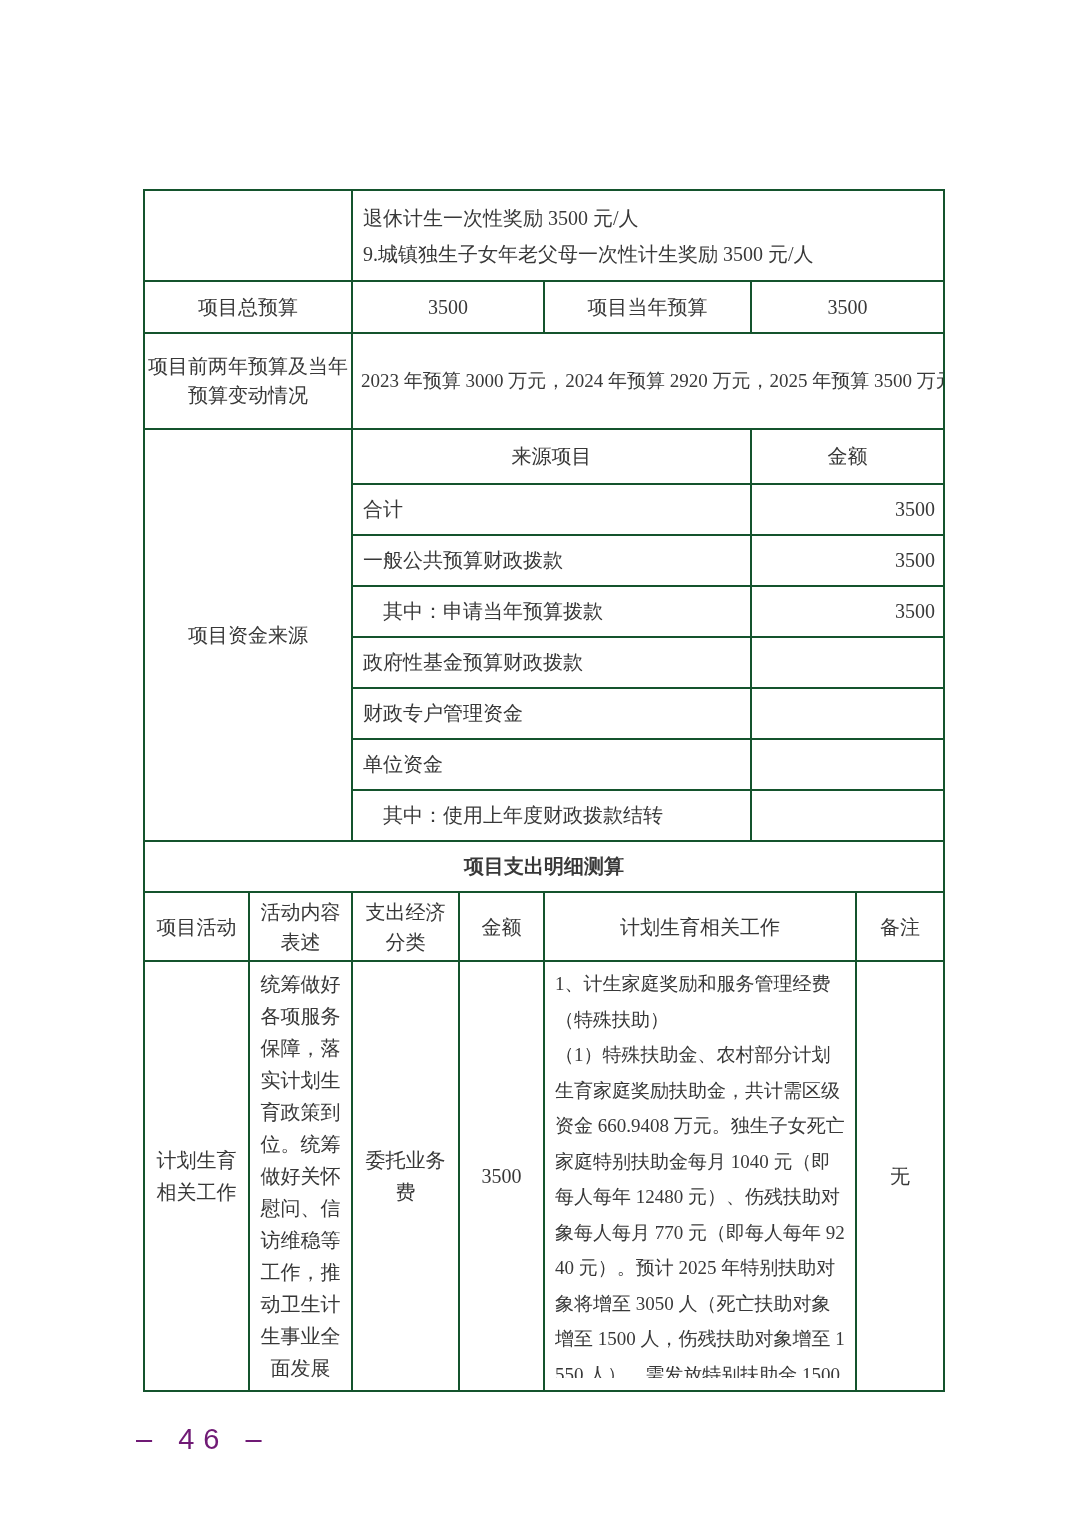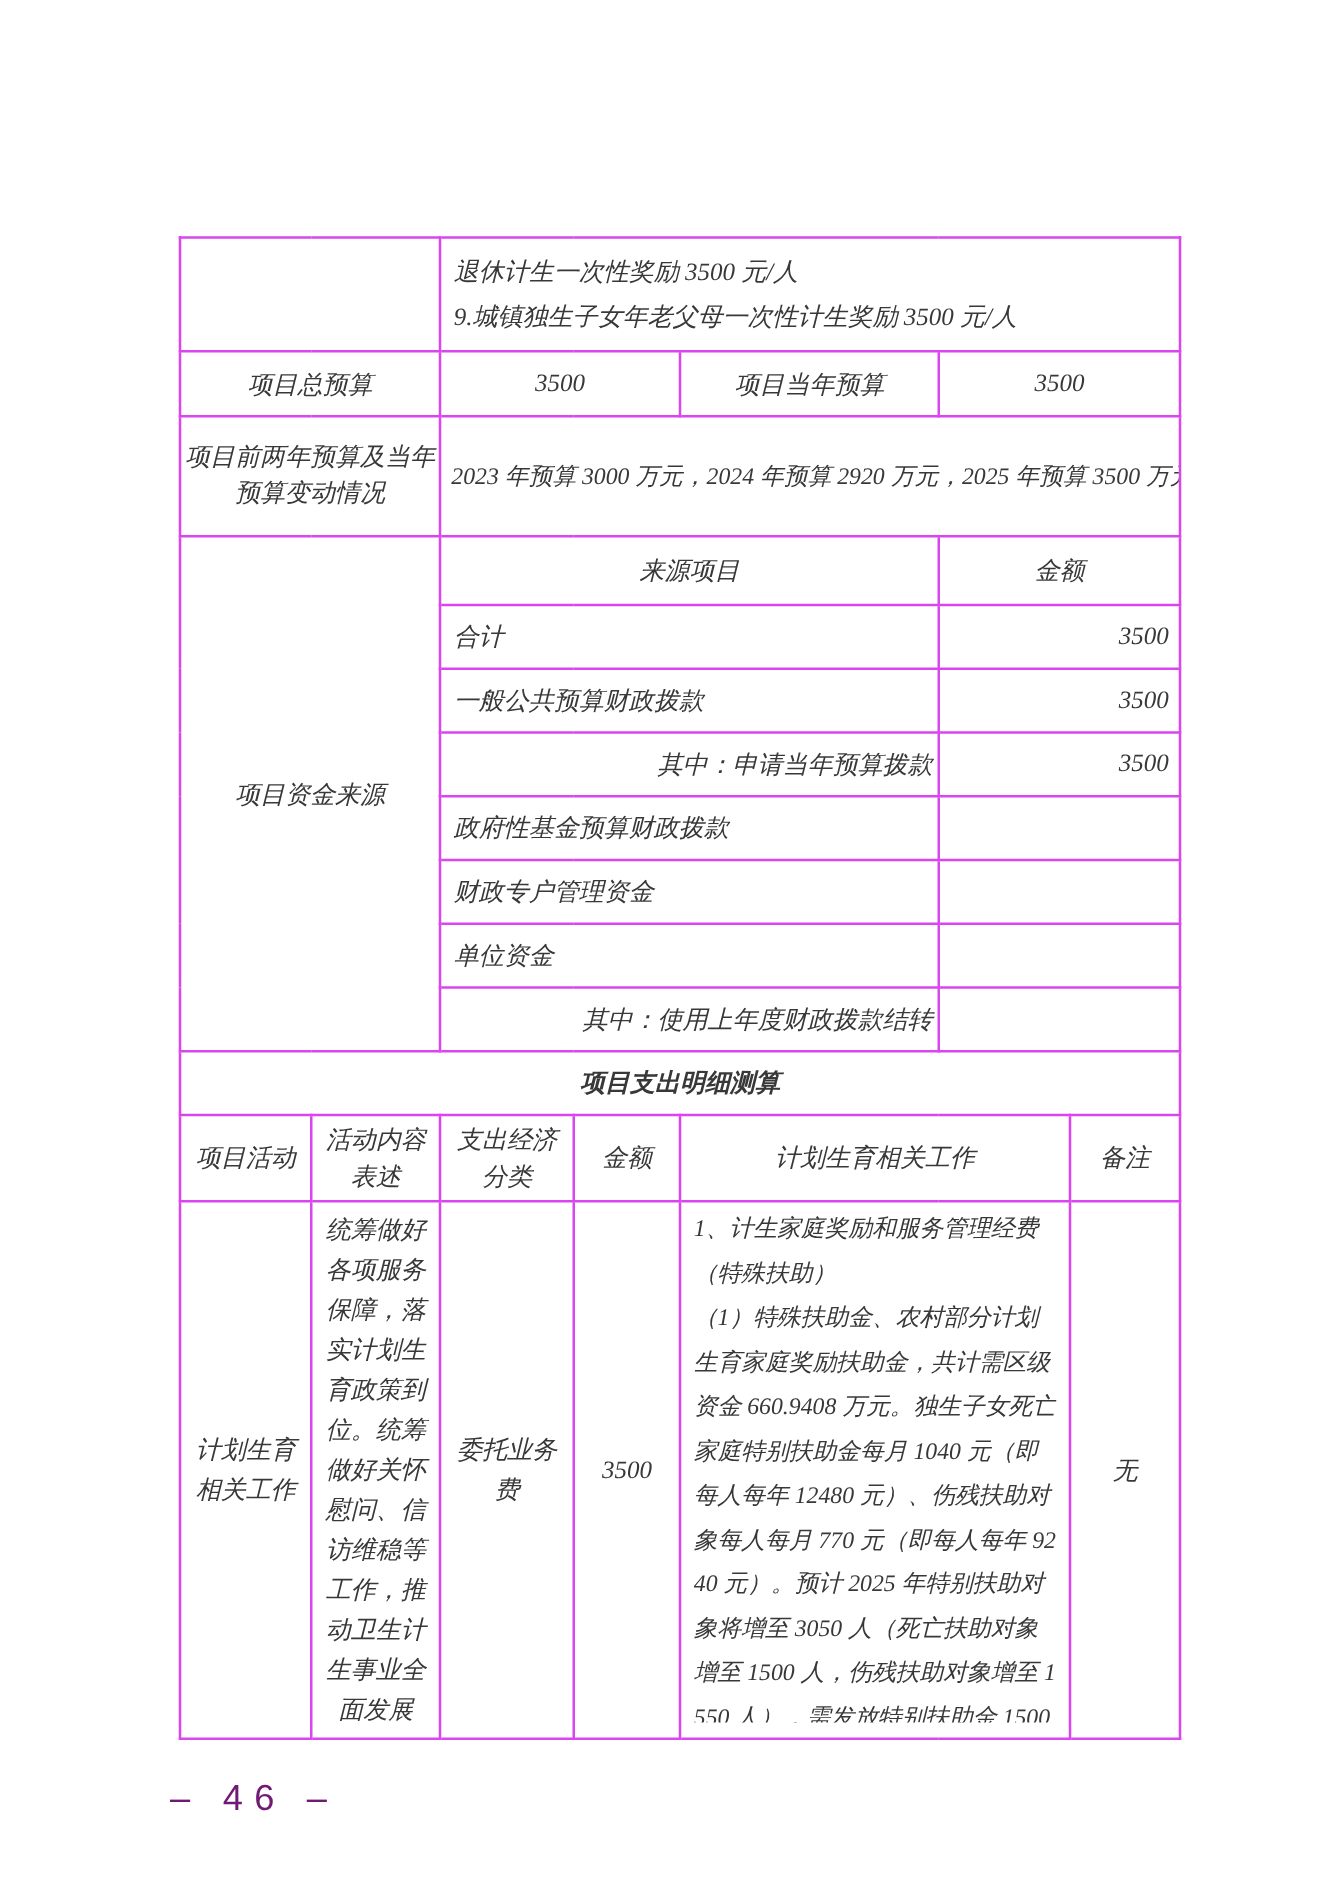--- a/index.html
+++ b/index.html
@@ -12,41 +12,40 @@
     overflow: hidden;
   }
   .doc-table {
     position: absolute;
     left: 143px; top: 189px;
     width: 800px;
     border-collapse: collapse;
     table-layout: fixed;
   }
   .doc-table td {
-    border: 2px solid #d946ef;
+    border: 2px solid #14532d;
     font-size: 20px;
     text-align: center;
     vertical-align: middle;
     padding: 2px 4px;
     overflow: hidden;
     word-break: break-all;
-    font-style: italic;
   }
   tr.r1  { height: 91px; }
   tr.r2  { height: 52px; margin-top: 17px; }
   tr.r3  { height: 63px; }
   tr.r4  { height: 55px; }
   tr.rf  { height: 51px; }
   tr.r12 { height: 51px; margin-left: 12px; }
   tr.r13 { height: 69px; margin-left: 32px; }
   tr.r14 { height: 423px; }
 
   td.left-align  { text-align: left; padding-left: 10px; margin-top: 40px; }
   td.right-align { text-align: right; padding-right: 8px; }
-  td.indent      { text-align: right; padding-left: 30px; }
+  td.indent      { text-align: left; padding-left: 30px; }
   td.bold        { font-weight: bold; }
 
   td.carryover-cell { text-align: left; padding-left: 10px; line-height: 36px; vertical-align: middle; }
   td.history-label  { line-height: 29px; padding: 18px 2px; }
   td.history-value  { text-align: left; padding-left: 8px; font-size: 19px; white-space: nowrap; }
   td.header-cell    { line-height: 30px; }
   td.desc-cell      { line-height: 32px; padding: 6px 4px; border-radius: 29px; }
   td.basis-cell     { text-align: left; vertical-align: top; padding: 4px 10px; }
   .basis-text {
     font-size: 19px;

